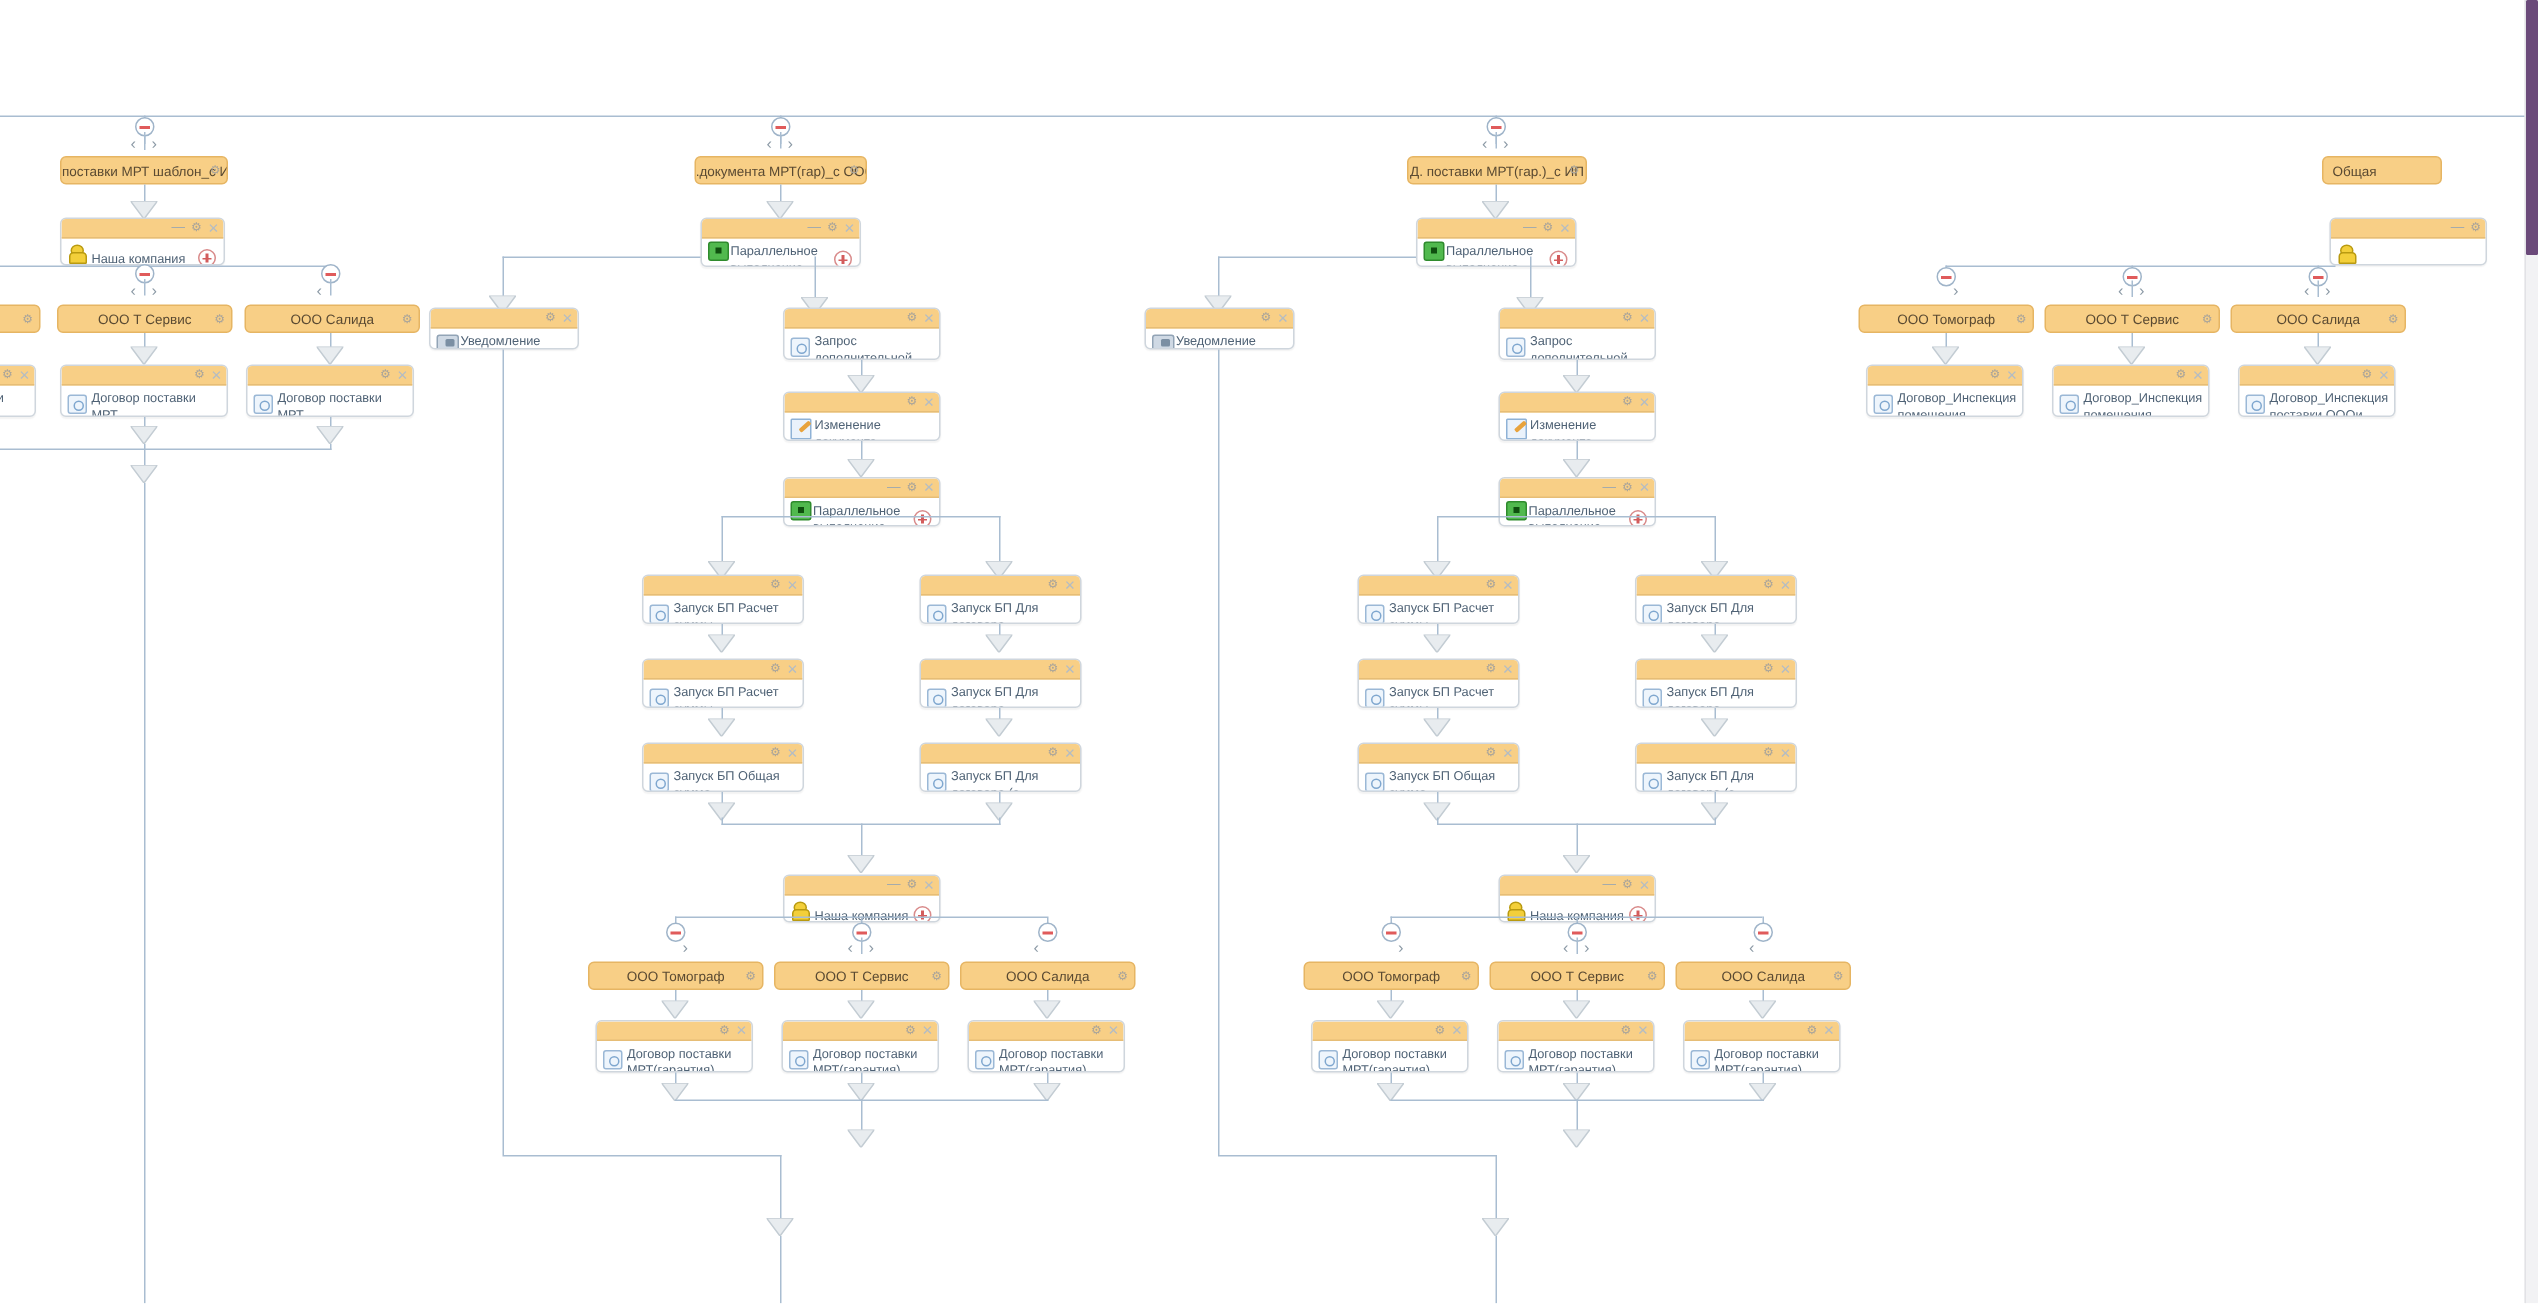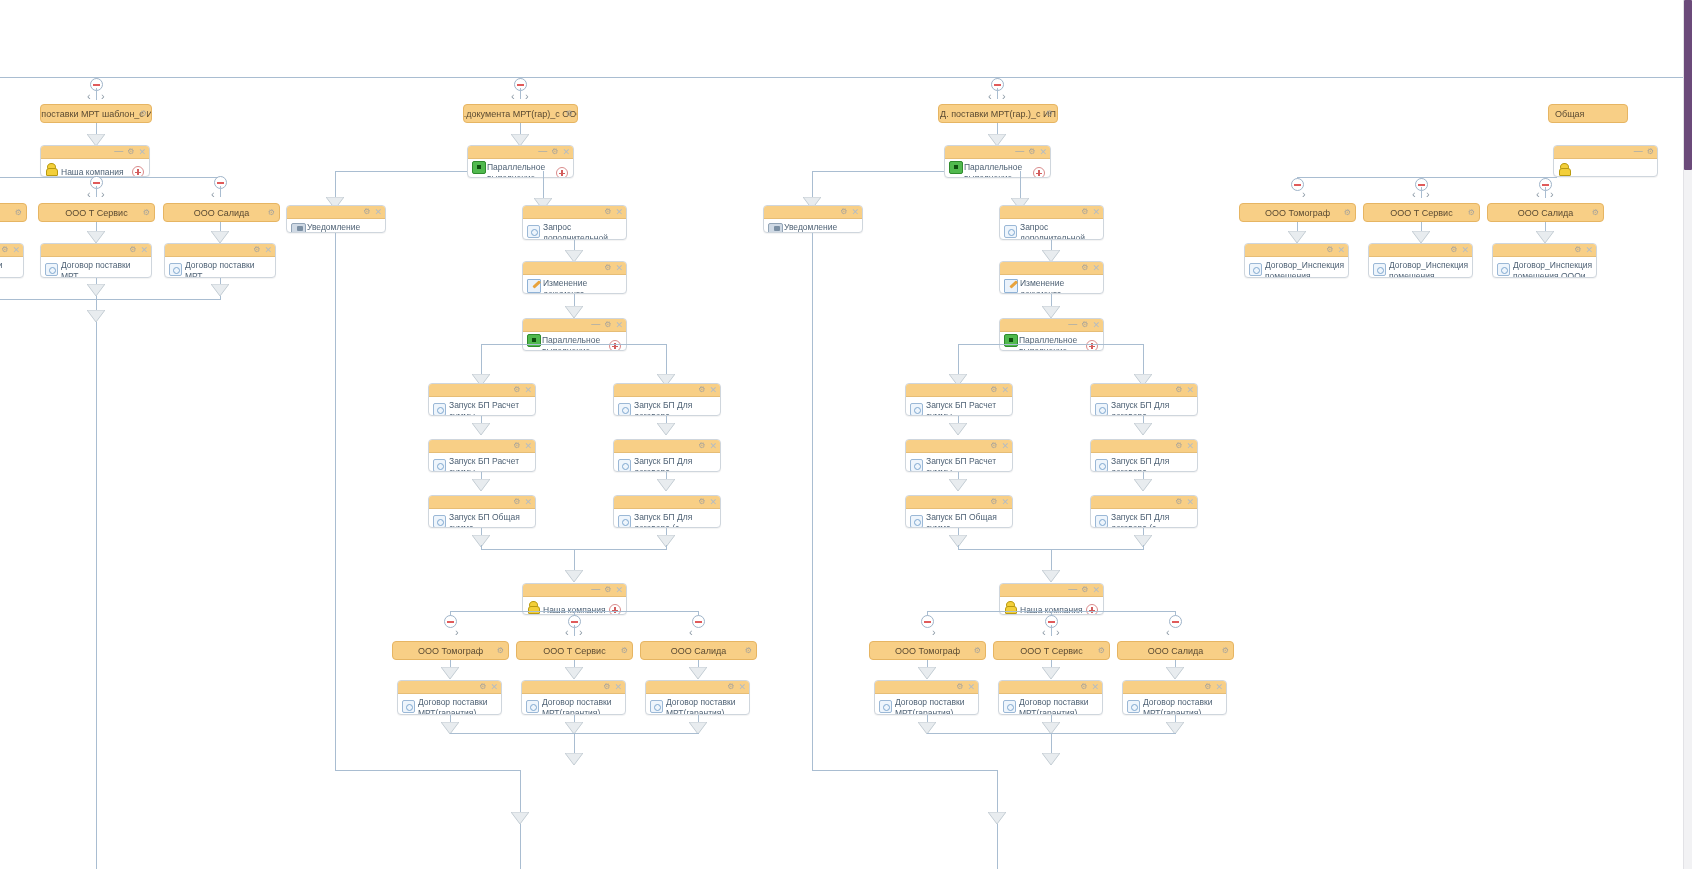--- a/index.html
+++ b/index.html
@@ -1035,20 +1035,20 @@
     </div>
   <div class="card" style="left:1492px;top:243px;width:105px;height:35px;">
     <div class="hd">
         <div class="tools">
       <span class="tool gear">⚙</span>
       <span class="tool cls">✕</span>
         </div>
       </div>
     <div class="bd"><span class="ico doc"></span>
       <span>Договор_Инспекция</span><br>
-      <span>помещения ОООи</span></div>
+      <span>поставки ОООи</span></div>
     </div>
 
   <div class="vscroll">
     <div class="vthumb" style="background: rgb(107, 74, 122);"></div>
   </div>
 
 </div>
 
 </body></html>

